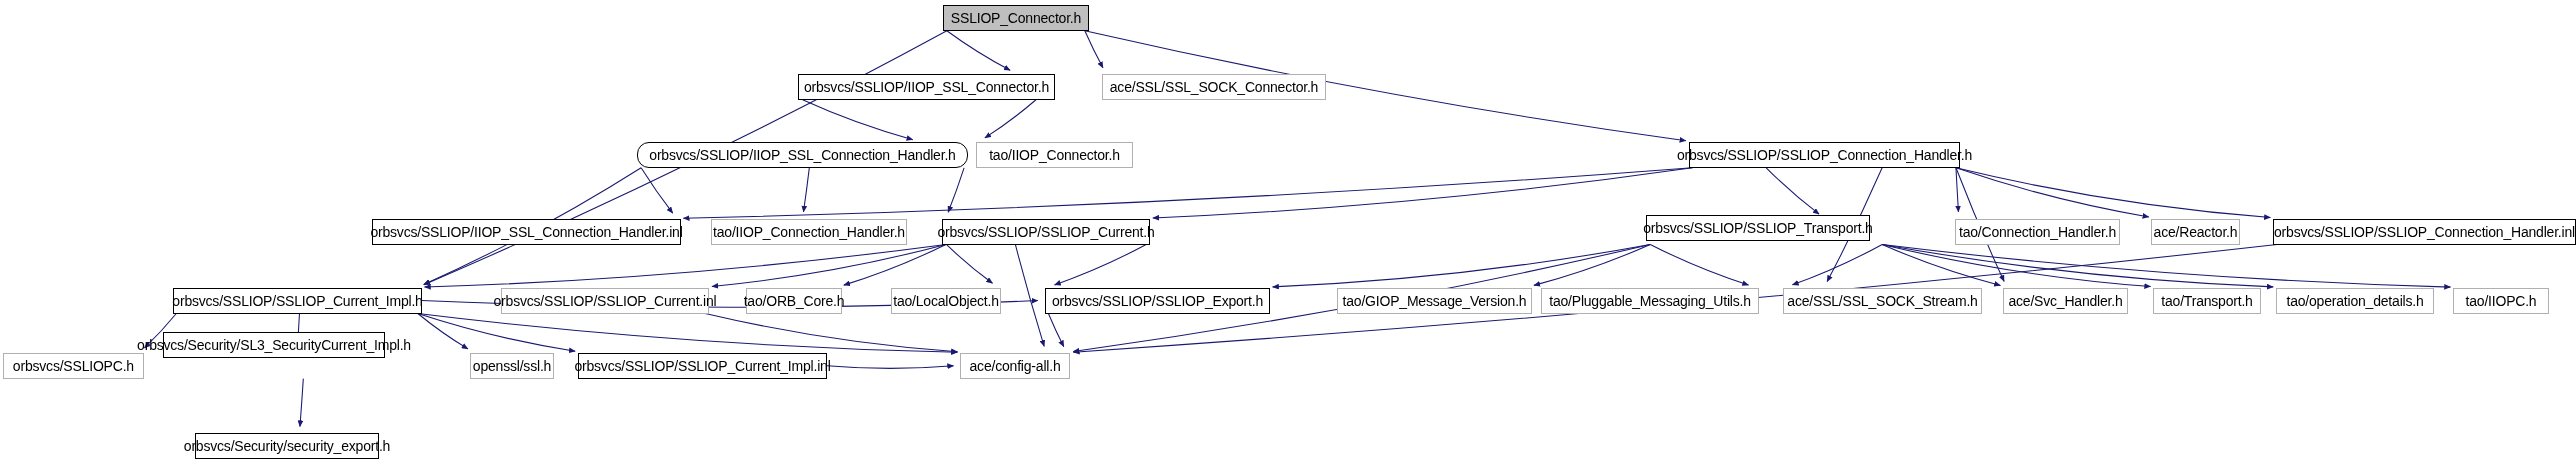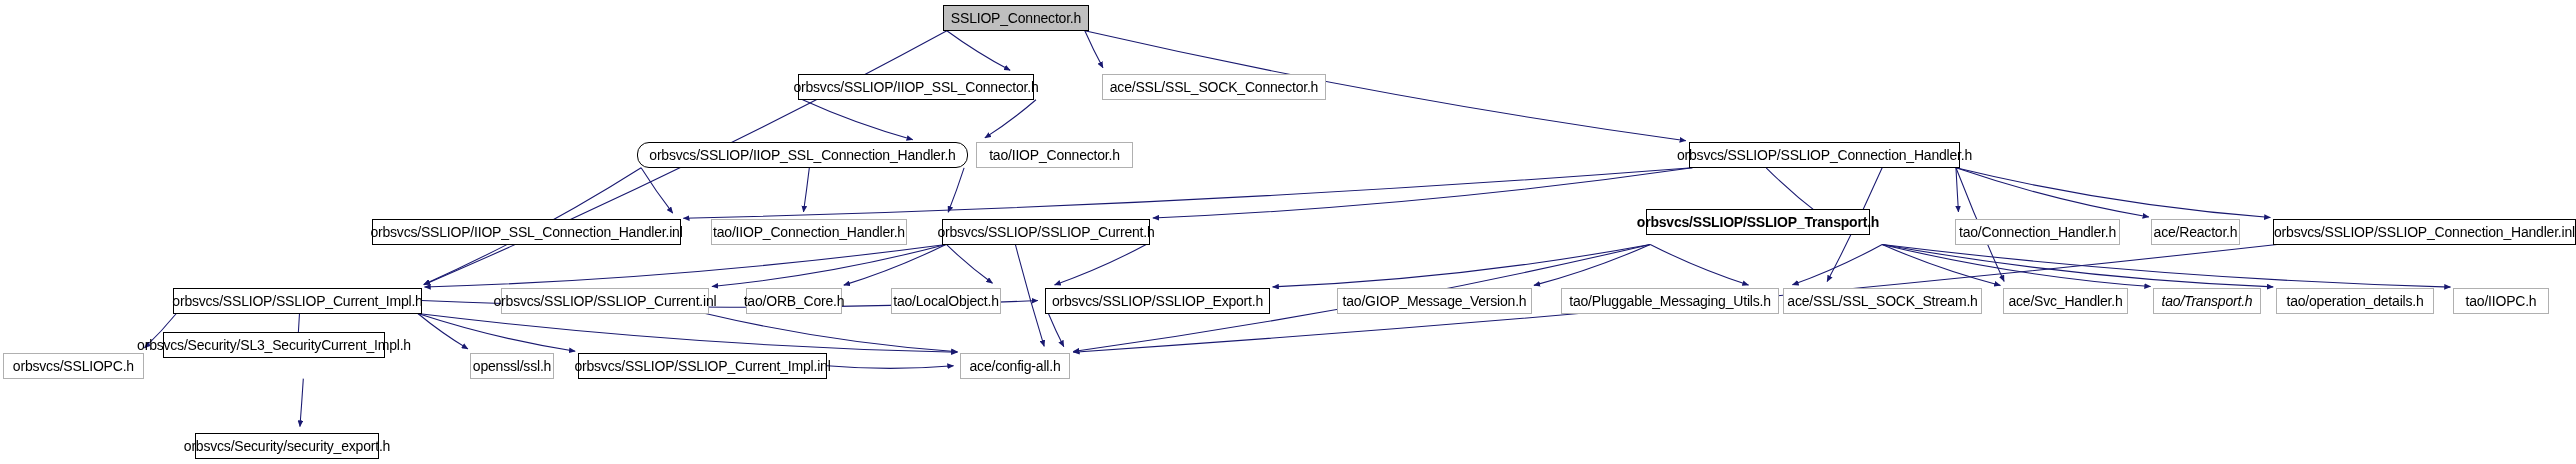--- a/index.html
+++ b/index.html
@@ -103,21 +103,21 @@
       <path d="M736,327 Q865.9182560118245,357.6521366243093 999.079336981084,366.949084504535" fill="none" stroke="#191970" stroke-width="1.1" marker-end="url(#arrowhead)"></path>
       <path d="M1059.5,255 Q1073.3147809469376,308.4811893583511 1089.5927015746338,361.2648524354254" fill="none" stroke="#191970" stroke-width="1.1" marker-end="url(#arrowhead)"></path>
       <path d="M436,327 Q716.5045968350707,361.2128170112761 999.0180386811725,367.4977887472422" fill="none" stroke="#191970" stroke-width="1.1" marker-end="url(#arrowhead)"></path>
       <path d="M2376,255 Q1749.2336649943513,325.13240315282866 1119.9721503065489,367.37620507946156" fill="none" stroke="#191970" stroke-width="1.1" marker-end="url(#arrowhead)"></path>
       <path d="M1722,255 Q1423.4953677435412,324.626521459233 1119.8825239506439,366.72294711589035" fill="none" stroke="#191970" stroke-width="1.1" marker-end="url(#arrowhead)"></path>
     </svg>
   <div id="node-layer">
       <div class="node root" style="left: 943px; top: 4.8px; width: 146px;">
         <span class="node-label">SSLIOP_Connector.h</span>
       </div>
-      <div class="node strong" style="left: 798px; top: 74px; width: 236px;">
+      <div class="node strong" style="left: 798px; top: 74px; width: 257px;">
         <span class="node-label">orbsvcs/SSLIOP/IIOP_SSL_Connector.h</span>
       </div>
       <div class="node" style="left: 1102px; top: 74px; width: 224px;">
         <span class="node-label">ace/SSL/SSL_SOCK_Connector.h</span>
       </div>
       <div class="node strong" style="left: 637px; top: 142px; width: 331px; border-radius: 12px;">
         <span class="node-label">orbsvcs/SSLIOP/IIOP_SSL_Connection_Handler.h</span>
       </div>
       <div class="node" style="left: 976px; top: 142px; width: 157px;">
         <span class="node-label">tao/IIOP_Connector.h</span>
@@ -127,21 +127,21 @@
       </div>
       <div class="node strong" style="left: 372px; top: 219px; width: 309px;">
         <span class="node-label">orbsvcs/SSLIOP/IIOP_SSL_Connection_Handler.inl</span>
       </div>
       <div class="node" style="left: 711px; top: 219px; width: 196px;">
         <span class="node-label">tao/IIOP_Connection_Handler.h</span>
       </div>
       <div class="node strong" style="left: 942px; top: 219px; width: 208px;">
         <span class="node-label">orbsvcs/SSLIOP/SSLIOP_Current.h</span>
       </div>
-      <div class="node strong" style="left: 1646px; top: 209px; width: 224px; font-weight: bold;">
+      <div class="node strong" style="left: 1646px; top: 215px; width: 224px;">
         <span class="node-label">orbsvcs/SSLIOP/SSLIOP_Transport.h</span>
       </div>
       <div class="node" style="left: 1955px; top: 219px; width: 165px;">
         <span class="node-label">tao/Connection_Handler.h</span>
       </div>
       <div class="node" style="left: 2151px; top: 219px; width: 89px;">
         <span class="node-label">ace/Reactor.h</span>
       </div>
       <div class="node strong" style="left: 2273px; top: 219px; width: 303px;">
         <span class="node-label">orbsvcs/SSLIOP/SSLIOP_Connection_Handler.inl</span>
@@ -157,30 +157,30 @@
       </div>
       <div class="node" style="left: 891px; top: 288px; width: 110px;">
         <span class="node-label">tao/LocalObject.h</span>
       </div>
       <div class="node strong" style="left: 1045px; top: 288px; width: 225px;">
         <span class="node-label">orbsvcs/SSLIOP/SSLIOP_Export.h</span>
       </div>
       <div class="node" style="left: 1337px; top: 288px; width: 195px;">
         <span class="node-label">tao/GIOP_Message_Version.h</span>
       </div>
-      <div class="node" style="left: 1541px; top: 288px; width: 218px; margin-left: 20px;">
+      <div class="node" style="left: 1541px; top: 288px; width: 218px;">
         <span class="node-label">tao/Pluggable_Messaging_Utils.h</span>
       </div>
       <div class="node" style="left: 1783px; top: 288px; width: 199px;">
         <span class="node-label">ace/SSL/SSL_SOCK_Stream.h</span>
       </div>
       <div class="node" style="left: 2003px; top: 288px; width: 125px;">
         <span class="node-label">ace/Svc_Handler.h</span>
       </div>
-      <div class="node" style="left: 2153px; top: 288px; width: 108px; font-style: italic;">
+      <div class="node" style="left: 2153px; top: 288px; width: 108px;">
         <span class="node-label">tao/Transport.h</span>
       </div>
       <div class="node" style="left: 2276px; top: 288px; width: 158px;">
         <span class="node-label">tao/operation_details.h</span>
       </div>
       <div class="node" style="left: 2453px; top: 288px; width: 96px;">
         <span class="node-label">tao/IIOPC.h</span>
       </div>
       <div class="node" style="left: 2.9px; top: 353px; width: 141px;">
         <span class="node-label">orbsvcs/SSLIOPC.h</span>

